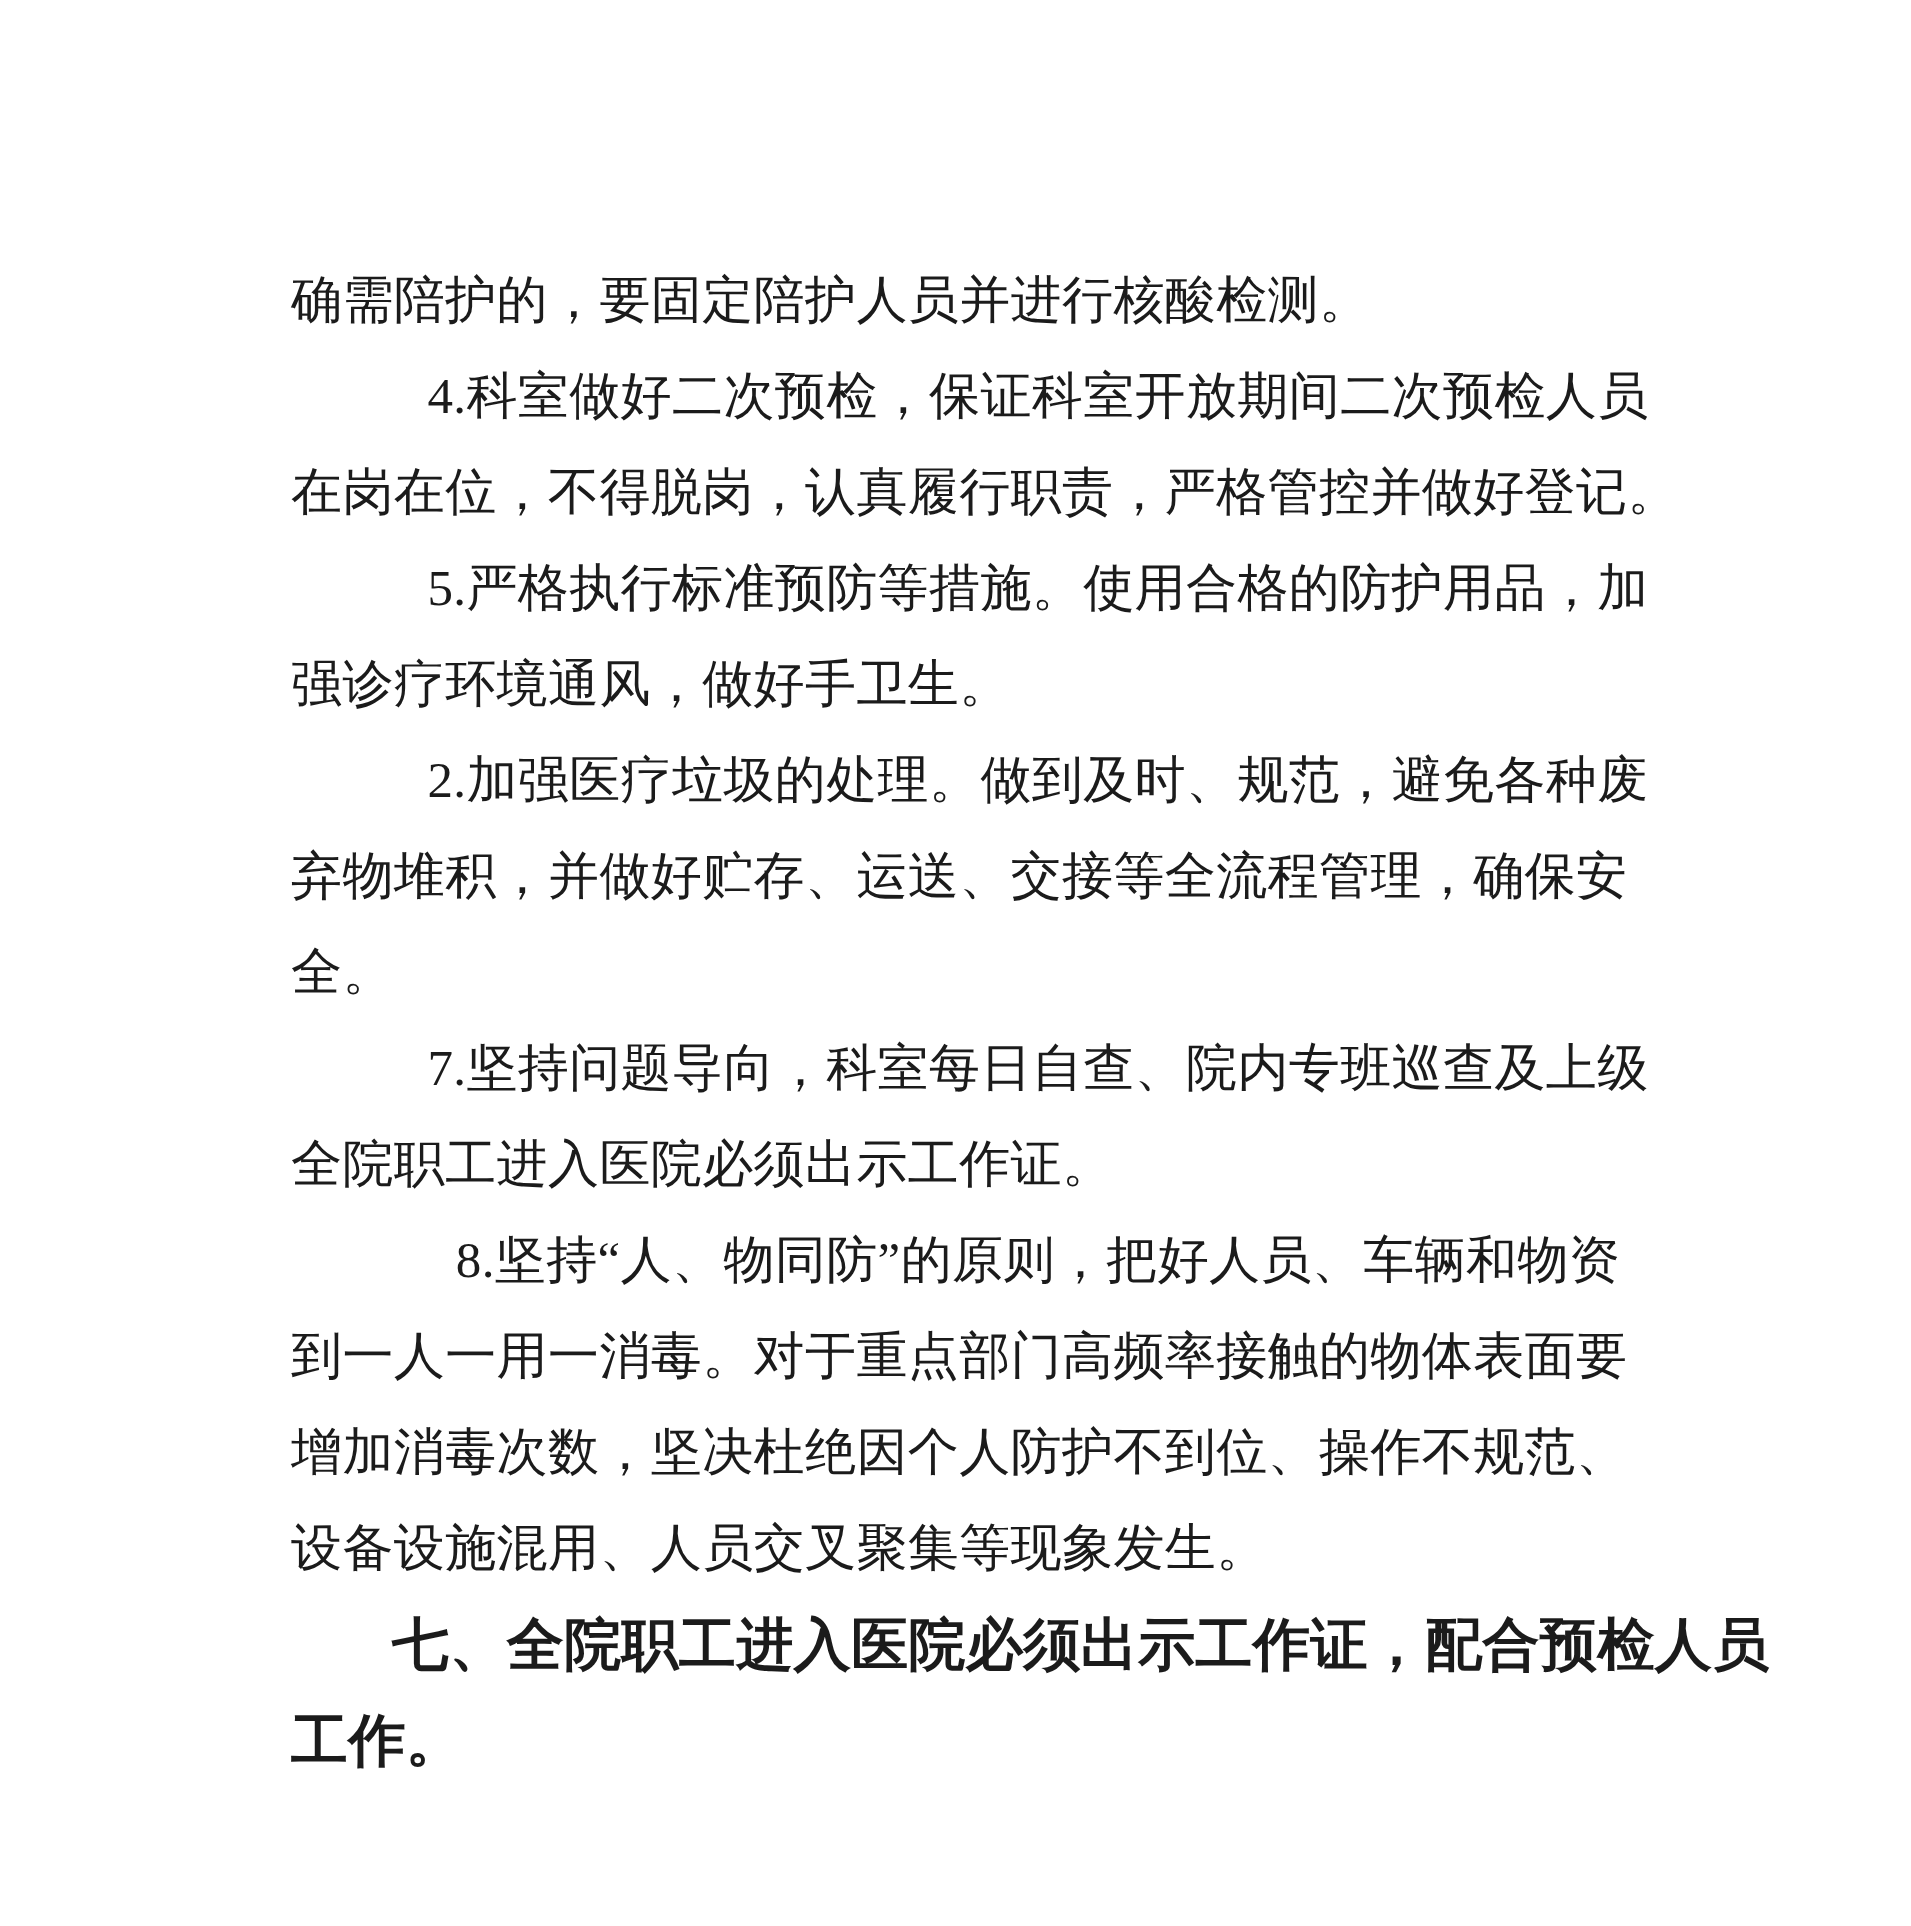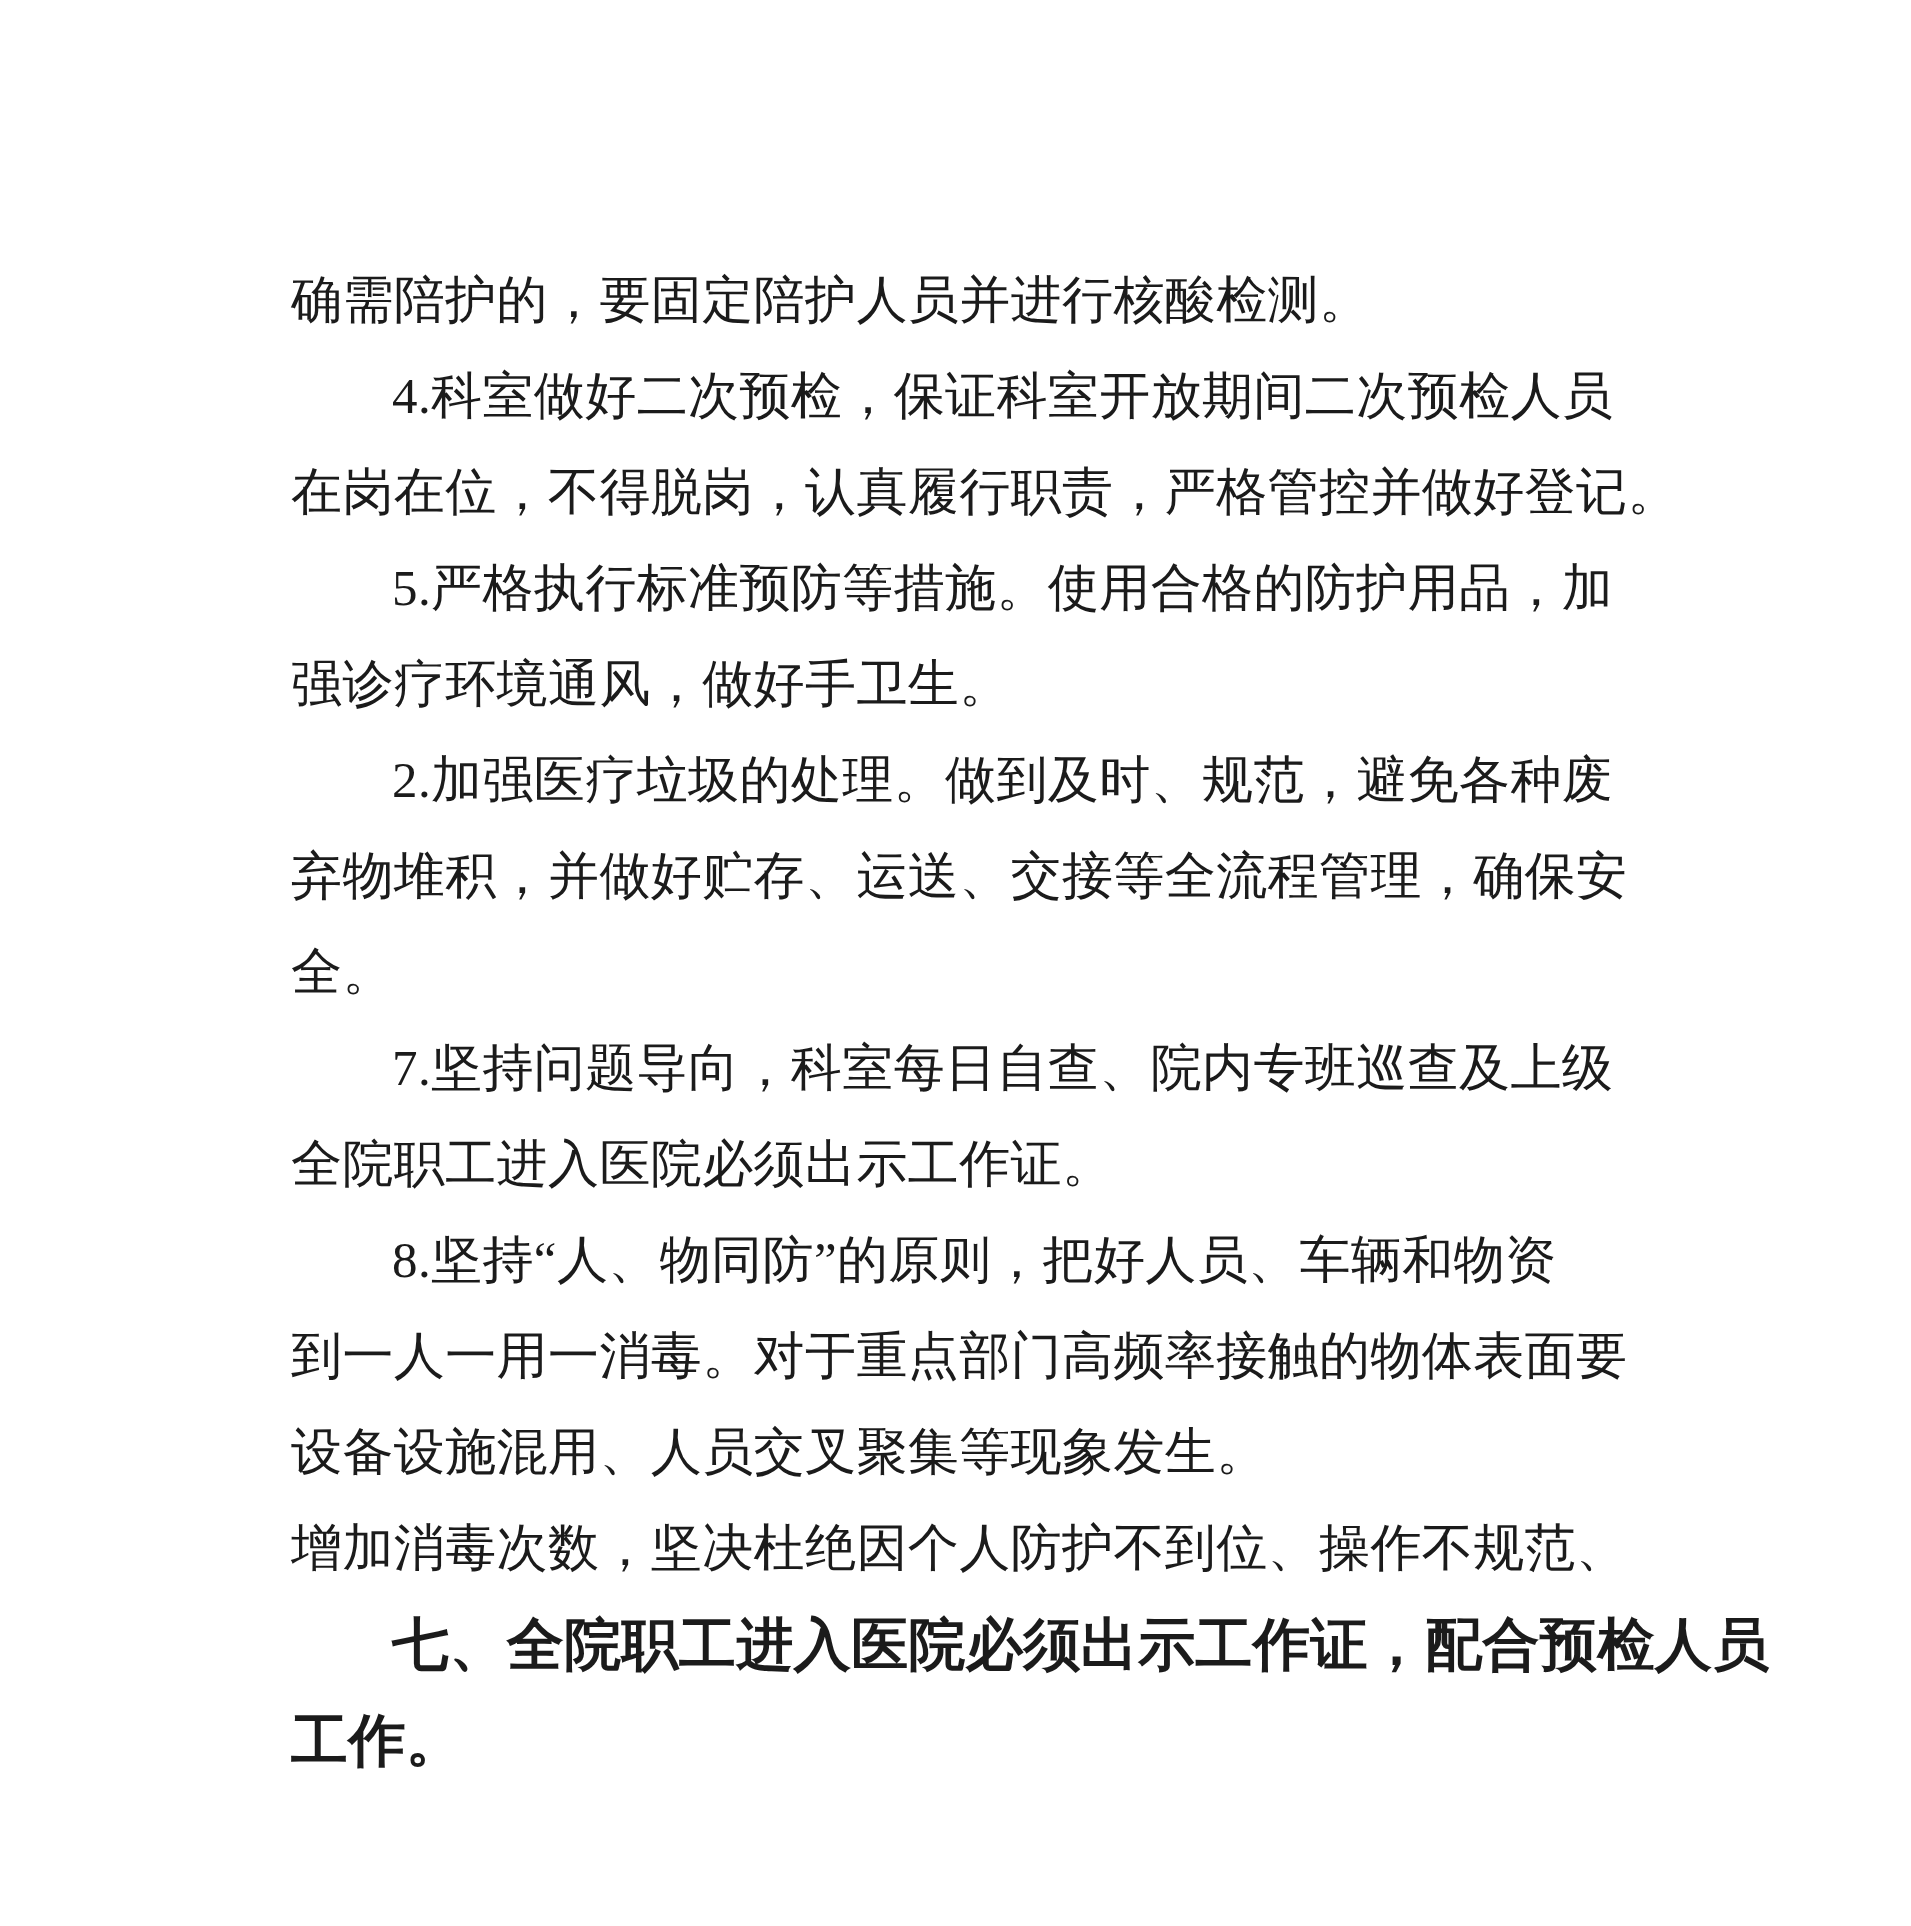--- a/index.html
+++ b/index.html
@@ -19,21 +19,21 @@
     top: 252px;
     z-index: 2;
   }
   .line {
     height: 96px;
     line-height: 96px;
     font-size: 51px;
     letter-spacing: 0.4px;
     white-space: nowrap;
   }
-  .line.indent { text-indent: 101px; }
+  .line.indent { text-indent: 101px; text-align: center; }
   .line.bold {
     font-family: "Liberation Sans", "DejaVu Sans", sans-serif;
     font-weight: 700;
     font-size: 57px;
   }
 </style>
 </head>
 <body>
 
 <div class="page">
@@ -44,20 +44,20 @@
     <div class="line">在岗在位，不得脱岗，认真履行职责，严格管控并做好登记。</div>
     <div class="line indent">5.严格执行标准预防等措施。使用合格的防护用品，加</div>
     <div class="line">强诊疗环境通风，做好手卫生。</div>
     <div class="line indent">2.加强医疗垃圾的处理。做到及时、规范，避免各种废</div>
     <div class="line">弃物堆积，并做好贮存、运送、交接等全流程管理，确保安</div>
     <div class="line">全。</div>
     <div class="line indent">7.坚持问题导向，科室每日自查、院内专班巡查及上级</div>
     <div class="line">全院职工进入医院必须出示工作证。</div>
     <div class="line indent">8.坚持“人、物同防”的原则，把好人员、车辆和物资</div>
     <div class="line">到一人一用一消毒。对于重点部门高频率接触的物体表面要</div>
+    <div class="line">增加消毒次数，坚决杜绝因个人防护不到位、操作不规范、</div>
     <div class="line">设备设施混用、人员交叉聚集等现象发生。</div>
-    <div class="line">增加消毒次数，坚决杜绝因个人防护不到位、操作不规范、</div>
     <div class="line indent bold">七、全院职工进入医院必须出示工作证，配合预检人员</div>
     <div class="line bold">工作。</div>
   </div>
 
 </div>
 
 
 </body></html>

